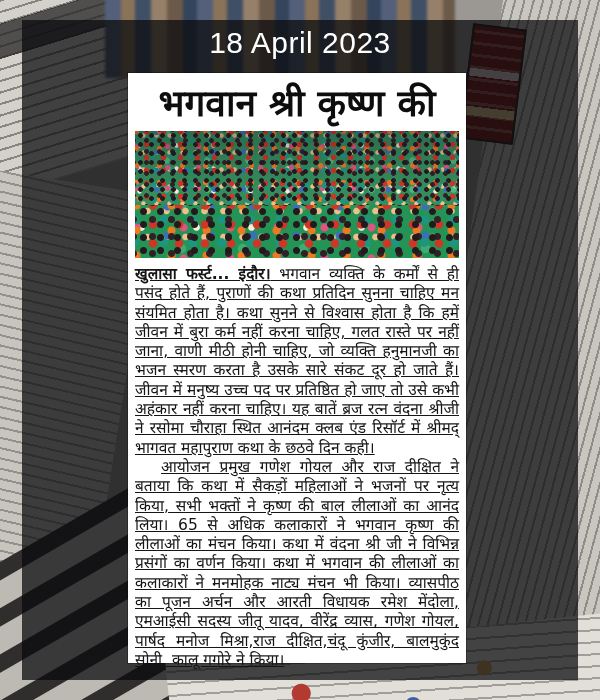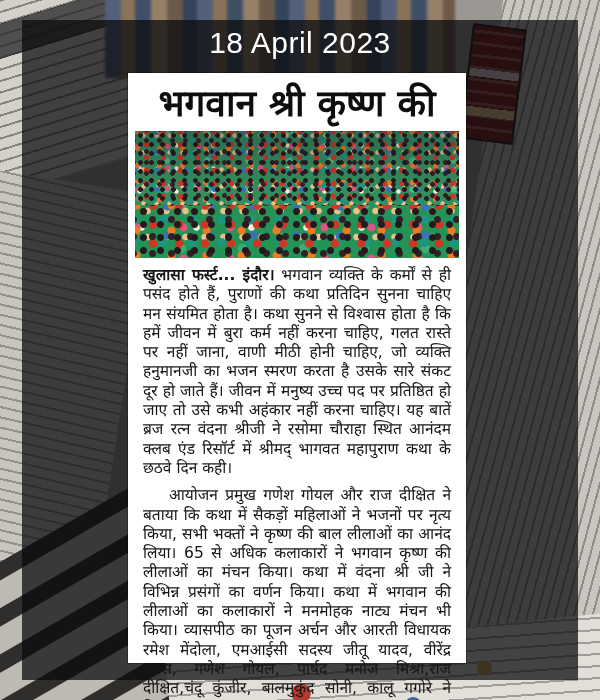--- a/index.html
+++ b/index.html
@@ -94,21 +94,21 @@
      background-size:17px 13px,19px 17px,26px 19px,29px 23px,35px 25px,
        43px 29px,47px 31px,19px 26px,55px 35px,61px 43px;
      background-position:0 0,8px 6px,5px 10px,14px 3px,19px 13px,11px 16px,
        25px 7px,3px 19px,34px 5px,16px 22px;}
   .photo::after{content:"";position:absolute;inset:0;pointer-events:none;
      background:linear-gradient(180deg,rgba(25,20,30,.28),rgba(0,0,0,0) 45%);}
 
   
   .bodytext{margin-top:7px;color:#151515;text-align:justify;
      font-size:15.5px;line-height:19.3px;}
-  .bodytext p{margin:8px;}
+  .bodytext p{margin:0;text-decoration:underline;}
   .bodytext p.p2{text-indent:26px;}
   .leadin{font-weight:700;}
 </style>
 </head>
 <body>
 
 <div class="scene">
 
   <div class="bgpiece bg-page-topleft"></div>
   <div class="bgpiece bg-page-left"></div>

